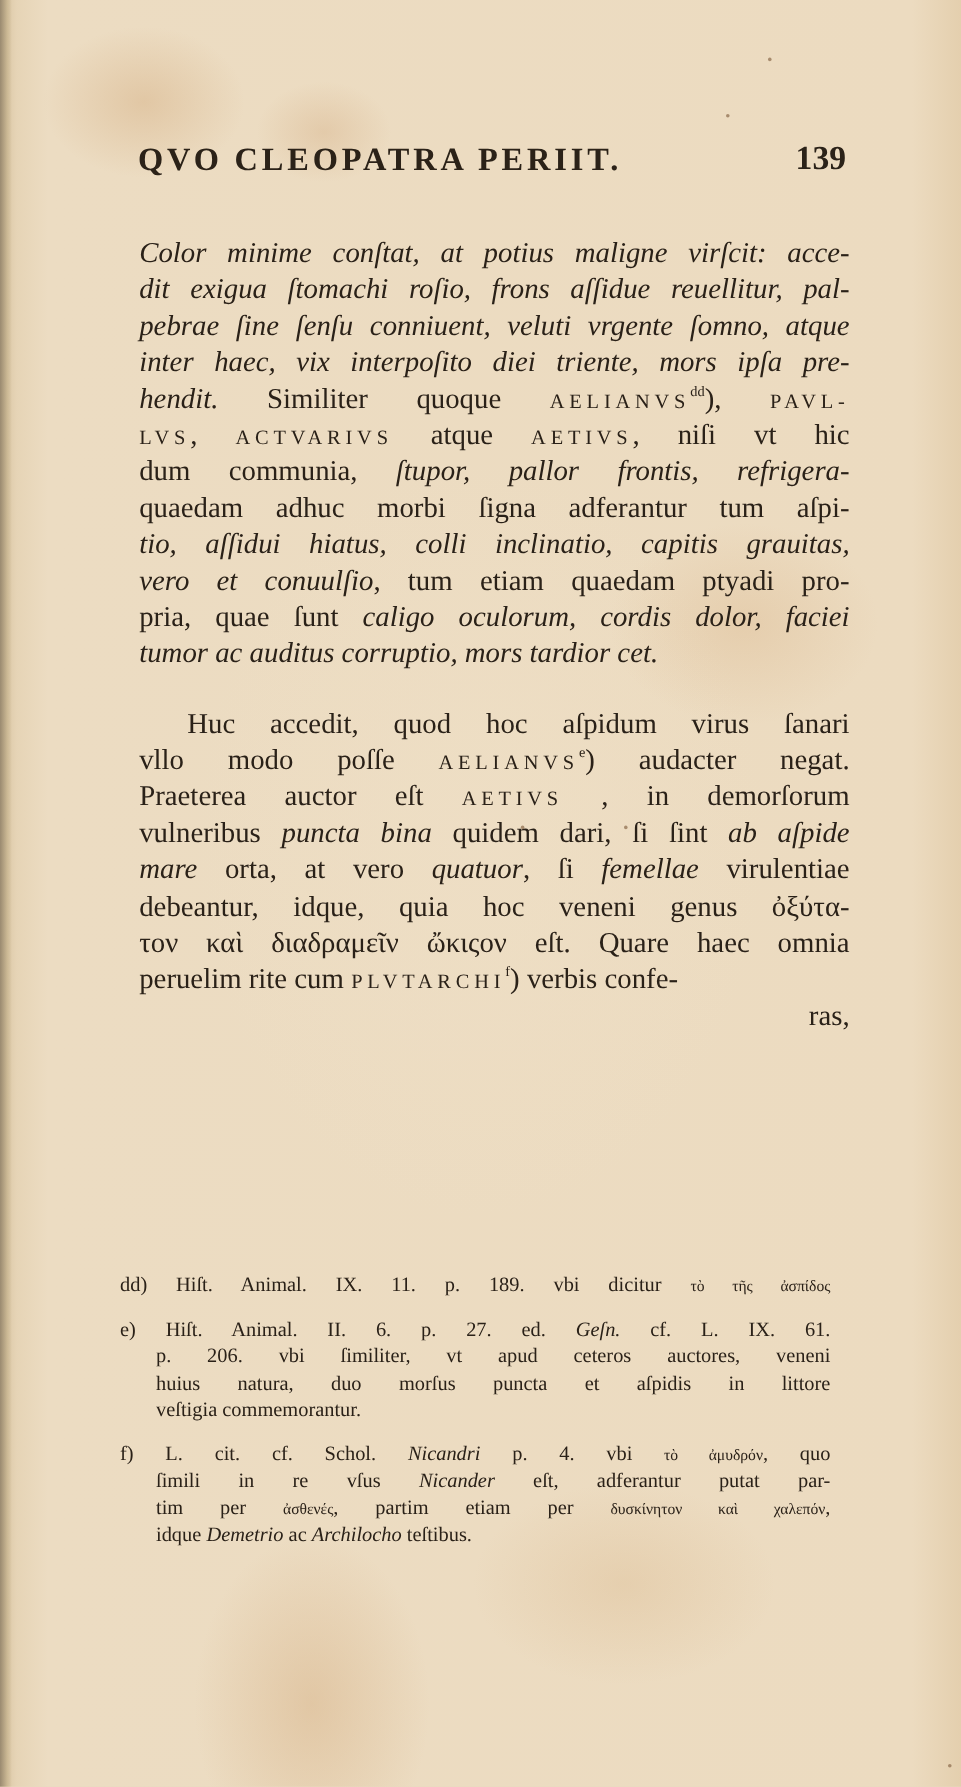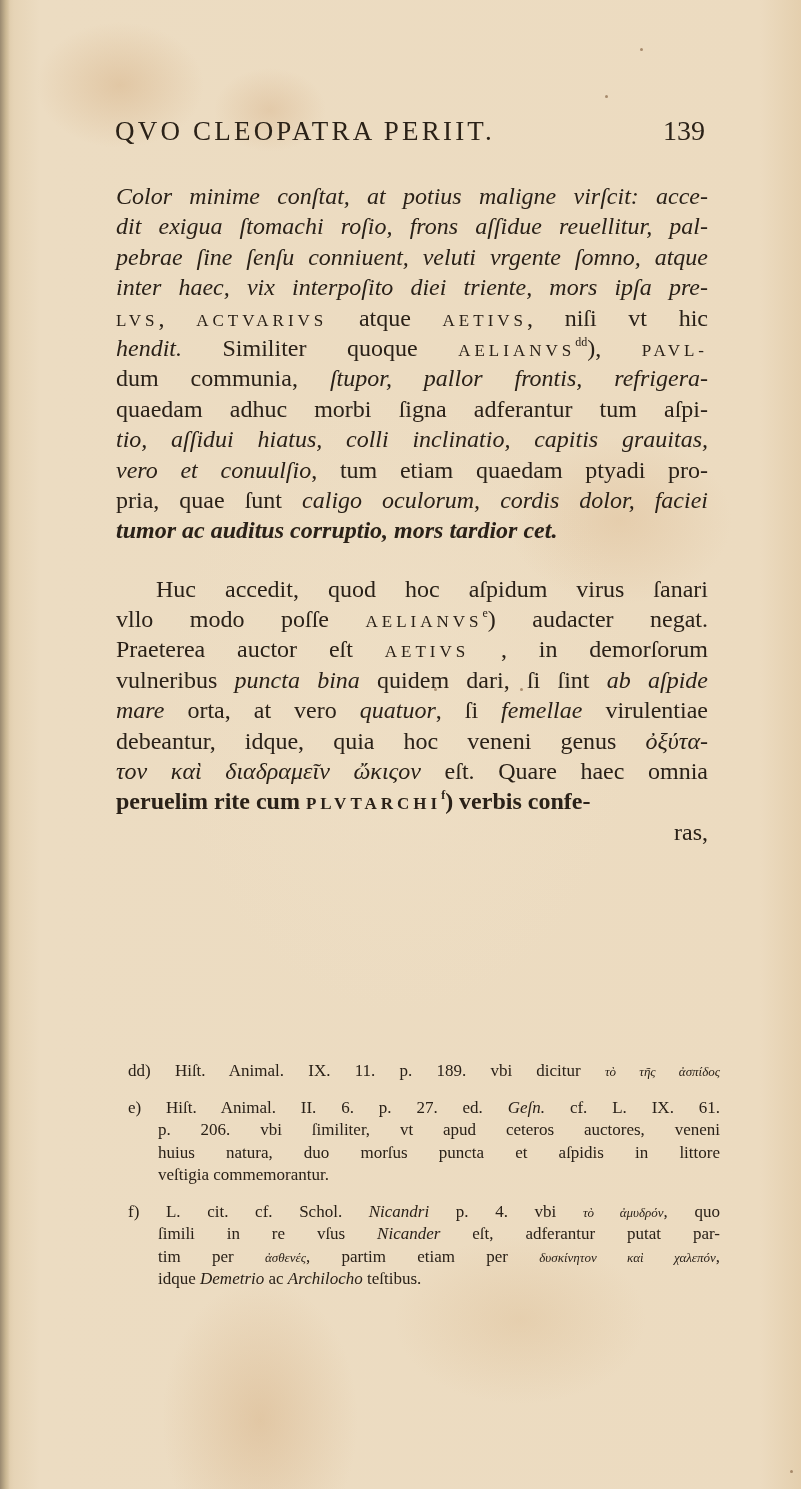--- a/index.html
+++ b/index.html
@@ -20,46 +20,46 @@
       radial-gradient(ellipse 180px 120px at 520px 1320px, rgba(210,170,120,0.25), transparent 70%),
       radial-gradient(ellipse 300px 400px at 400px 700px, rgba(240,225,200,0.45), transparent 80%),
       linear-gradient(90deg, #d7c3a0 0px, #e6d4b6 14px, #ecdcc2 40px, #ecdbc0 760px, #e4cfae 801px);
   }
   .edge {
     position: absolute; left: 0; top: 0; width: 10px; height: 1489px;
     background: linear-gradient(90deg, #9a8a70, #cbb894 60%, transparent);
   }
   .running-head {
     position: absolute; top: 113px; left: 115px; width: 590px; height: 36px;
-    display: flex; justify-content: space-between; align-items: center;
+    display: flex; justify-content: space-between; align-items: flex-end; font-weight: bold;
   }
   .running-head .title {
     font-size: 27px; letter-spacing: 3.2px; color: #2b2218;
   }
   .running-head .folio {
     font-size: 28px; color: #2b2218; margin-right: 0px; margin-left: 38px;
   }
   .body-text {
-    position: absolute; left: 116px; top: 181px; width: 592px;
+    position: absolute; left: 116px; top: 196px; width: 592px;
   }
   .line {
     height: 30.4px; line-height: 30.4px; font-size: 24px;
     white-space: nowrap; text-align: justify; text-align-last: justify;
     display: block;
   }
-  .line.last { text-align-last: left; font-weight: bold; }
+  .line.last { text-align-last: left; }
   .line.indent { padding-left: 40px; }
   .line.right { text-align-last: right; }
   .it { font-style: italic; }
   .sc { font-size: 17px; letter-spacing: 4px; }
-  .gr { font-style: italic; }
+  .gr { }
   sup { font-size: 12px; vertical-align: 10px; line-height: 0; }
   .gap { height: 28px; }
   .notes {
-    position: absolute; left: 128px; top: 1060px; width: 592px;
+    position: absolute; left: 100px; top: 1060px; width: 592px;
   }
   .nline {
     font-size: 17px; height: 22.5px; line-height: 22.5px;
     white-space: nowrap; text-align: justify; text-align-last: justify;
     display: block;
   }
   .nline.last { text-align-last: left; }
   .nline.cont { padding-left: 30px; }
   .nline .gr { font-size: 13px; }
   .ngap { height: 14px; }
@@ -75,22 +75,22 @@
     <span class="title">QVO CLEOPATRA PERIIT.</span>
     <span class="folio">139</span>
   </div>
 
   <div class="body-text">
     <div id="p1">
         <span class="line"><span class="it">Color minime conſtat, at potius maligne virſcit: acce-</span></span>
         <span class="line"><span class="it">dit exigua ſtomachi roſio, frons aſſidue reuellitur, pal-</span></span>
         <span class="line"><span class="it">pebrae ſine ſenſu conniuent, veluti vrgente ſomno, atque</span></span>
         <span class="line"><span class="it">inter haec, vix interpoſito diei triente, mors ipſa pre-</span></span>
+        <span class="line"><span class="it">hendit.</span><span>  Similiter quoque </span><span class="sc">AELIANVS</span><sup>dd</sup><span>), </span><span class="sc">PAVL-</span></span>
         <span class="line"><span class="sc">LVS</span><span>, </span><span class="sc">ACTVARIVS</span><span> atque </span><span class="sc">AETIVS</span><span>, niſi vt hic</span></span>
-        <span class="line"><span class="it">hendit.</span><span>  Similiter quoque </span><span class="sc">AELIANVS</span><sup>dd</sup><span>), </span><span class="sc">PAVL-</span></span>
         <span class="line"><span>dum communia, </span><span class="it">ſtupor, pallor frontis, refrigera-</span></span>
         <span class="line"><span>quaedam adhuc morbi ſigna adferantur tum aſpi-</span></span>
         <span class="line"><span class="it">tio, aſſidui hiatus, colli inclinatio, capitis grauitas,</span></span>
         <span class="line"><span class="it">vero et conuulſio</span><span>, tum etiam quaedam ptyadi pro-</span></span>
         <span class="line"><span>pria, quae ſunt </span><span class="it">caligo oculorum, cordis dolor, faciei</span></span>
         <span class="line last"><span class="it">tumor ac auditus corruptio, mors tardior cet.</span></span>
       </div>
     <div class="gap"></div>
     <div id="p2">
         <span class="line indent"><span>Huc accedit, quod hoc aſpidum virus ſanari</span></span>

